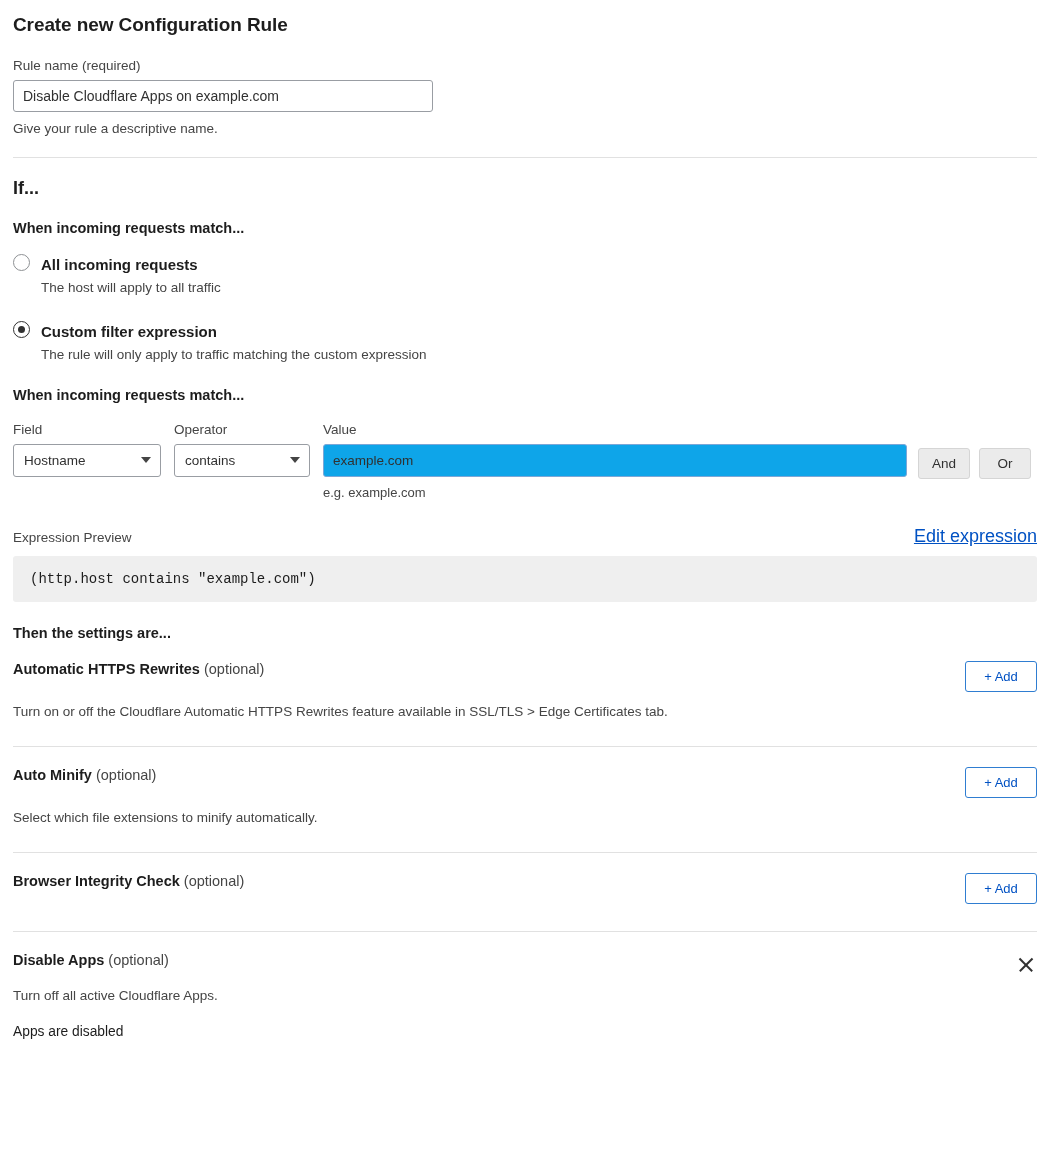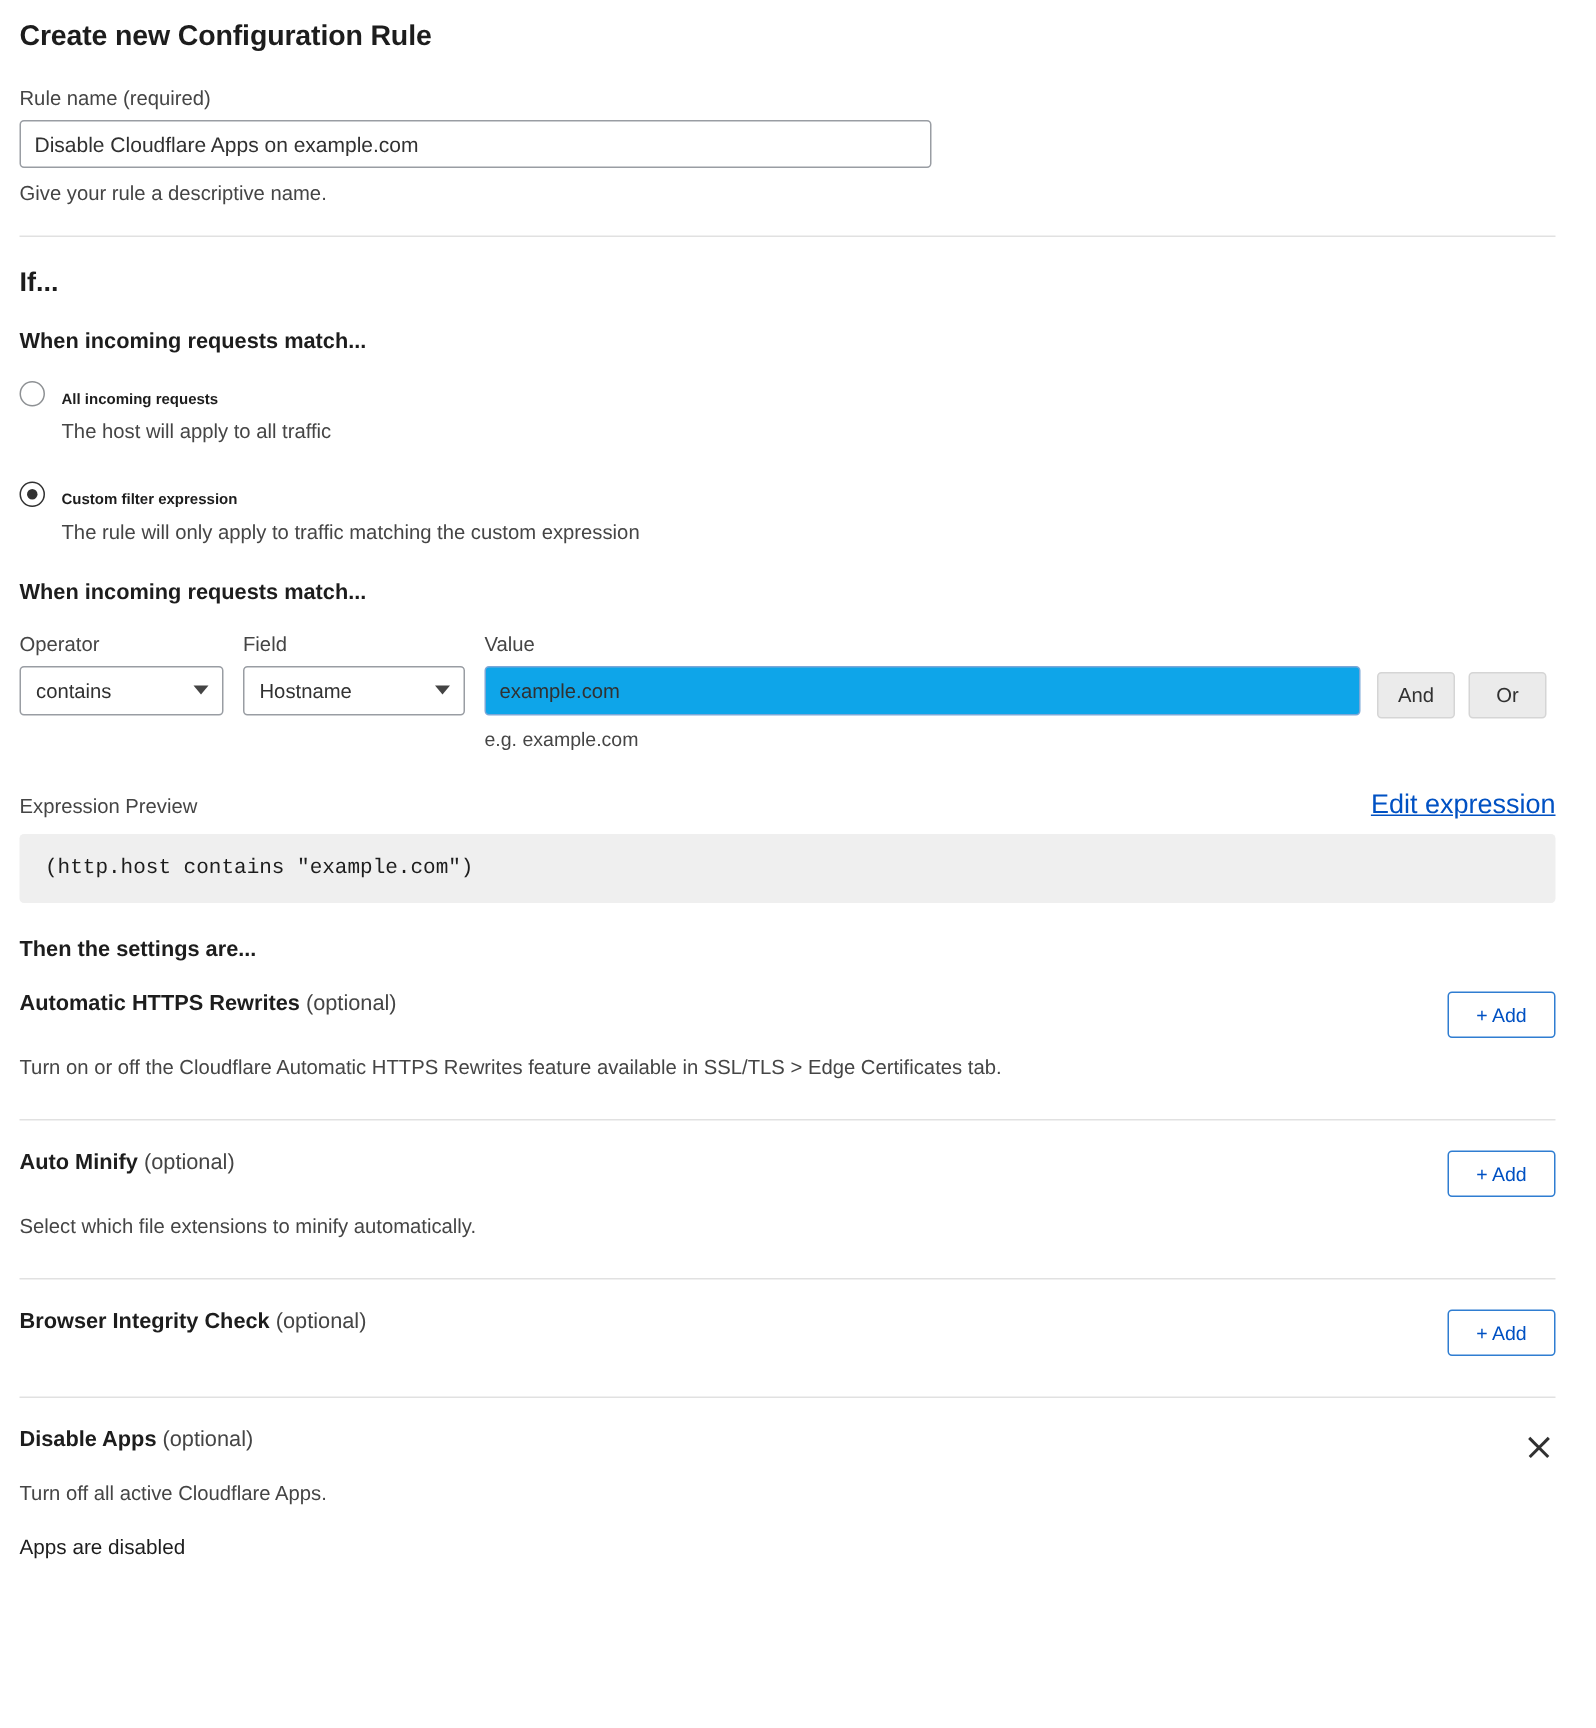--- a/index.html
+++ b/index.html
@@ -25,21 +25,21 @@
     color: #1d1d1d;
     margin: 0 0 22px 0;
     letter-spacing: -0.1px;
   }
   .field-label {
     font-size: 13.5px;
     color: #454545;
     margin-bottom: 7px;
   }
   .rule-name-input {
-    width: 608px;
+    width: 420px;
     height: 32px;
     border: 1px solid #999da3;
     border-radius: 3px;
     padding: 0 9px;
     font-size: 14px;
     font-family: "Liberation Sans", sans-serif;
     color: #313131;
     background: #fff;
     outline: none;
   }
@@ -86,21 +86,21 @@
   .radio-outer.checked::after {
     content: "";
     position: absolute;
     left: 4px; top: 4px;
     width: 7px; height: 7px;
     border-radius: 50%;
     background: #313131;
   }
   .radio-texts { line-height: 1.45; }
   .radio-title {
-    font-size: 10px;
+    font-size: 15px;
     font-weight: bold;
     color: #1d1d1d;
   }
   .radio-desc {
     font-size: 13.5px;
     color: #454545;
     margin-top: 2px;
   }
   .expr-builder {
     display: flex;
@@ -290,33 +290,33 @@
         <span class="radio-title">Custom filter expression</span>
         <div class="radio-desc">The rule will only apply to traffic matching the custom expression</div>
       </span>
     </div>
   </div>
 
   <div class="subsection-head">When incoming requests match...</div>
 
   <div class="expr-builder">
     <div class="eb-col">
+      <div class="eb-label">Field</div>
+      <div class="select-box sel-field">
+        <span>Hostname</span>
+        <span class="caret"></span>
+      </div>
+    </div>
+    <div class="eb-col">
       <div class="eb-label">Operator</div>
       <div class="select-box sel-operator">
         <span>contains</span>
         <span class="caret"></span>
       </div>
     </div>
-    <div class="eb-col">
-      <div class="eb-label">Field</div>
-      <div class="select-box sel-field">
-        <span>Hostname</span>
-        <span class="caret"></span>
-      </div>
-    </div>
     <div class="eb-col value-col">
       <div class="eb-label">Value</div>
       <input class="value-input" value="example.com" style="">
       <div class="value-hint">e.g. example.com</div>
     </div>
     <button class="logic-btn">And</button>
     <button class="logic-btn">Or</button>
   </div>
 
   <div class="preview-row">

